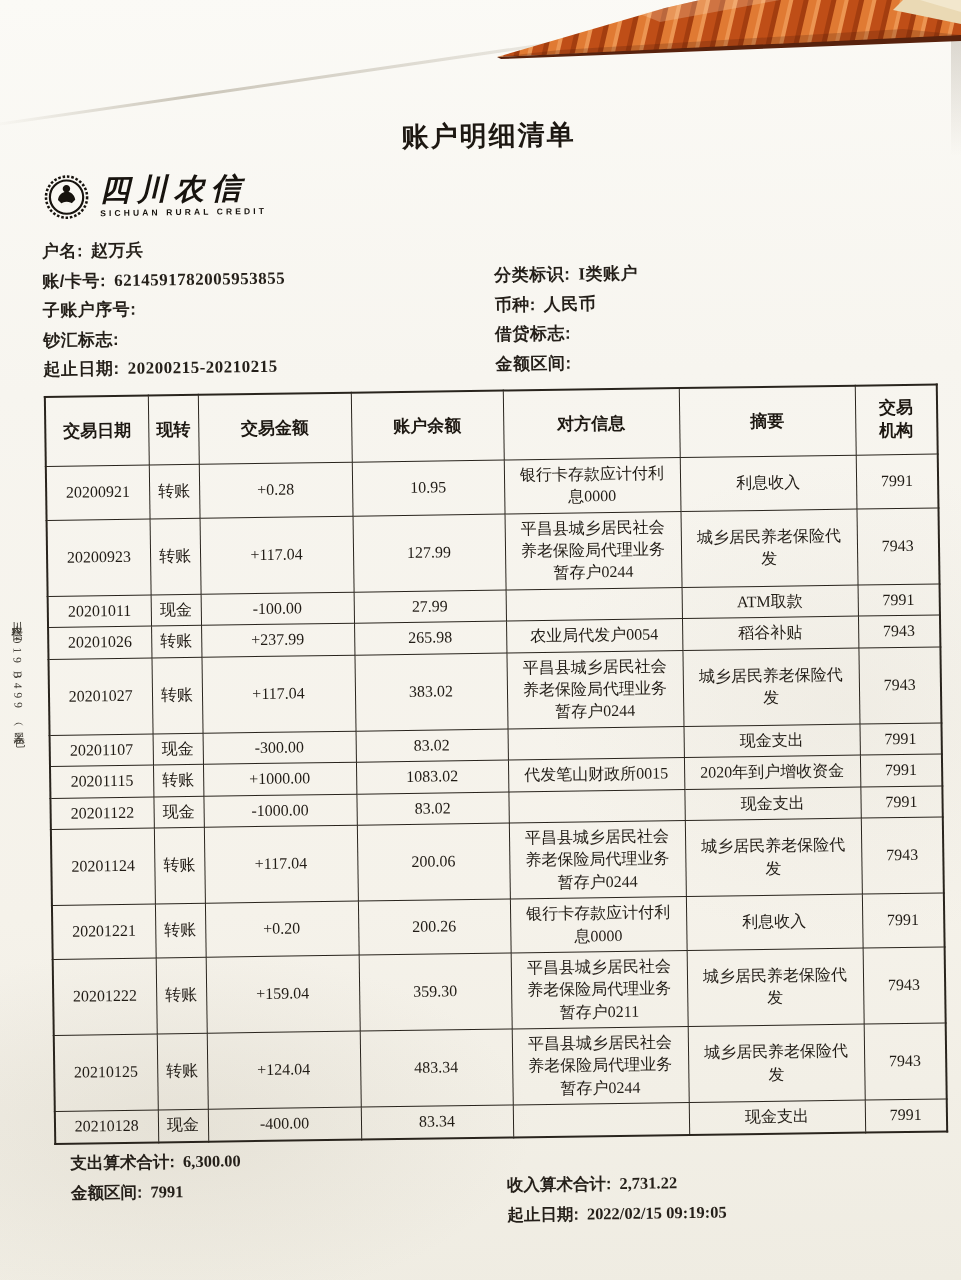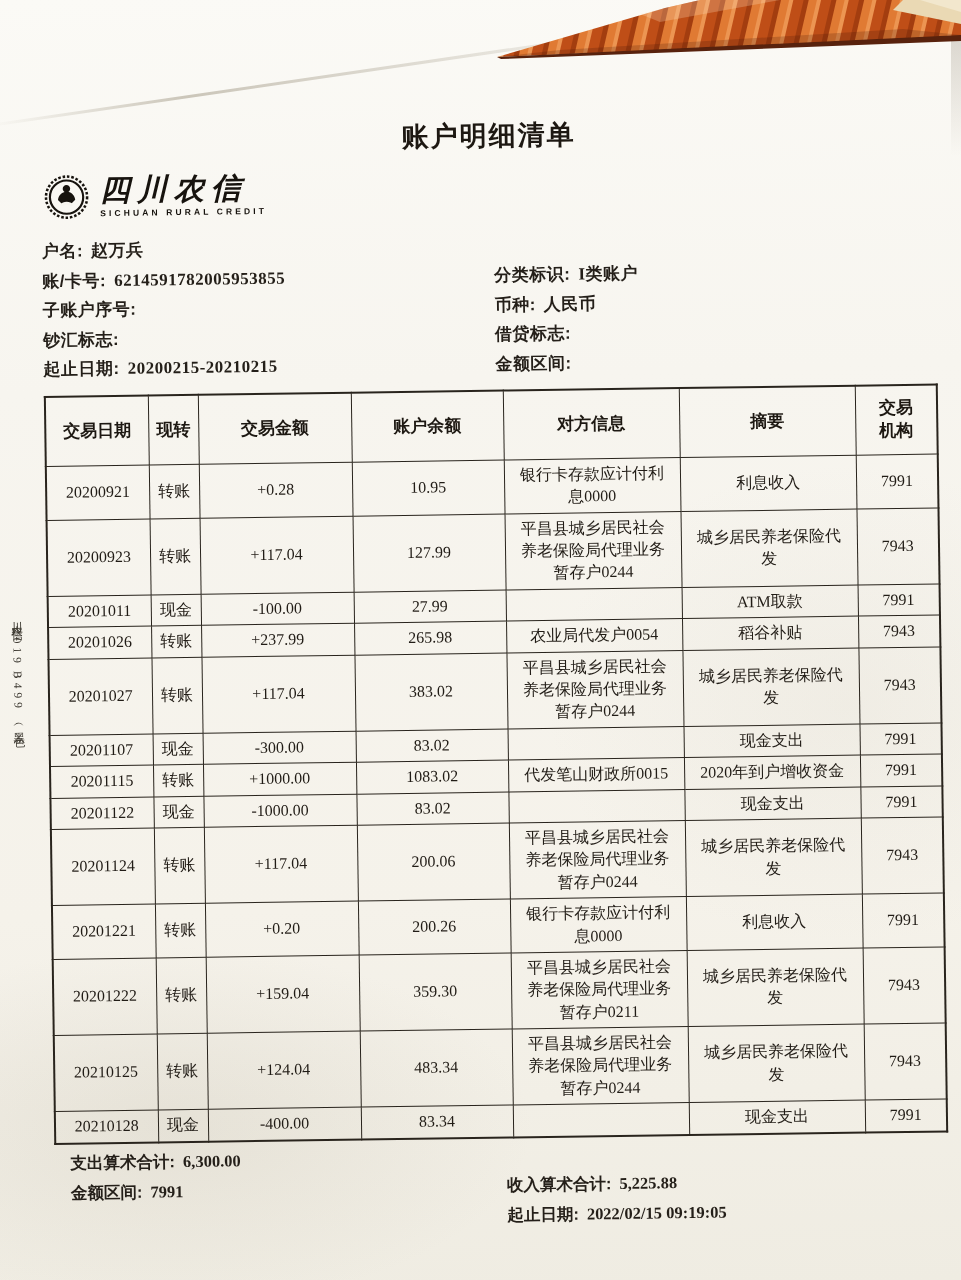--- a/index.html
+++ b/index.html
@@ -343,21 +343,21 @@
         <span class="tot-value">6,300.00</span>
       </div>
       <div class="tot-line">
         <span class="tot-label">金额区间:</span>
         <span class="tot-value">7991</span>
       </div>
     </div>
     <div class="totals-right">
       <div class="tot-line">
         <span class="tot-label">收入算术合计:</span>
-        <span class="tot-value">5,225.88</span>
+        <span class="tot-value">2,731.22</span>
       </div>
       <div class="tot-line">
         <span class="tot-label">起止日期:</span>
         <span class="tot-value">2022/02/15 09:19:05</span>
       </div>
     </div>
   </div>
 
 </div>
 

